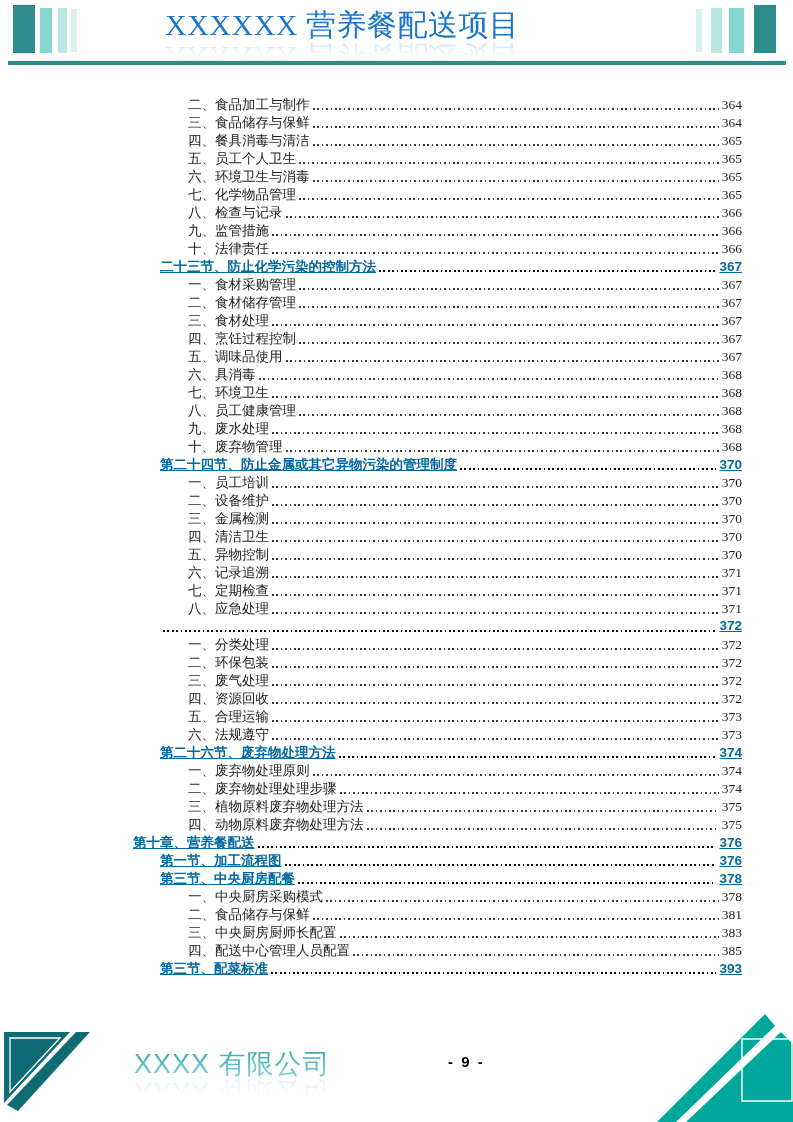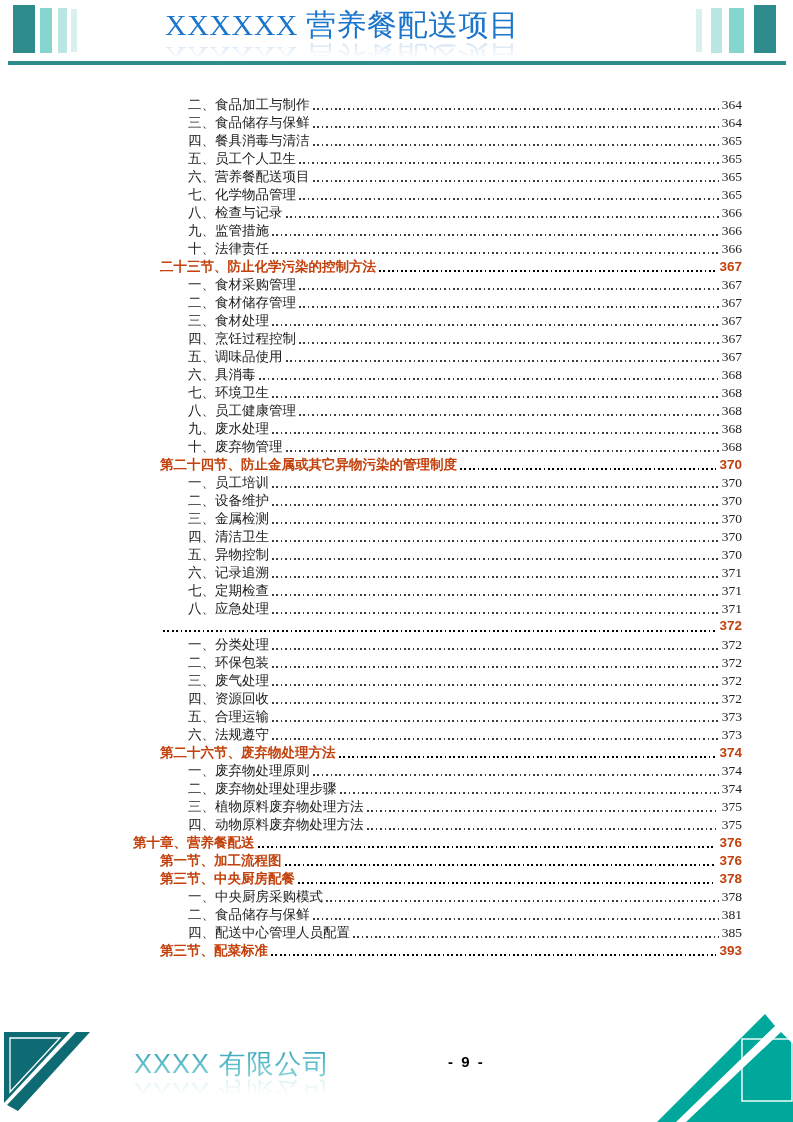--- a/index.html
+++ b/index.html
@@ -38,21 +38,21 @@
   .toc-row.lvl-1{padding-left:27px;}
   .toc-row.lvl-2{padding-left:55px;}
   .toc-row .toc-label{white-space:nowrap;flex:none;}
   .toc-row .toc-page{flex:none;}
   .toc-leader{
     flex:1;align-self:flex-end;height:2px;margin:0 3px 4px 3px;
     background-image:repeating-linear-gradient(to right,#3c3c3c 0 1.6px,transparent 1.6px 4.4px);
   }
   .toc-row.bold{
     font-family:"Liberation Sans","DejaVu Sans",sans-serif;
-    font-weight:700;color:#c2410c;
+    font-weight:700;color:#0369a1;text-decoration:underline;
   }
   .toc-row.bold .toc-leader{
     height:2.4px;
     background-image:repeating-linear-gradient(to right,#000 0 1.8px,transparent 1.8px 4.4px);
   }
 
   
   .corner{position:absolute;}
   .corner.left{left:0;top:1025px;}
   .corner.right{left:640px;top:995px;}
@@ -109,21 +109,21 @@
     <span class="toc-label">四、餐具消毒与清洁</span>
     <span class="toc-leader"></span>
     <span class="toc-page">365</span>
   </div>
     <div class="toc-row lvl-2">
     <span class="toc-label">五、员工个人卫生</span>
     <span class="toc-leader"></span>
     <span class="toc-page">365</span>
   </div>
     <div class="toc-row lvl-2">
-    <span class="toc-label">六、营养餐配送项目</span>
+    <span class="toc-label">六、环境卫生与消毒</span>
     <span class="toc-leader"></span>
     <span class="toc-page">365</span>
   </div>
     <div class="toc-row lvl-2">
     <span class="toc-label">七、化学物品管理</span>
     <span class="toc-leader"></span>
     <span class="toc-page">365</span>
   </div>
     <div class="toc-row lvl-2">
     <span class="toc-label">八、检查与记录</span>
@@ -316,20 +316,25 @@
   </div>
     <div class="toc-row lvl-2">
     <span class="toc-label">一、中央厨房采购模式</span>
     <span class="toc-leader"></span>
     <span class="toc-page">378</span>
   </div>
     <div class="toc-row lvl-2">
     <span class="toc-label">二、食品储存与保鲜</span>
     <span class="toc-leader"></span>
     <span class="toc-page">381</span>
+  </div>
+    <div class="toc-row lvl-2">
+    <span class="toc-label">三、中央厨房厨师长配置</span>
+    <span class="toc-leader"></span>
+    <span class="toc-page">383</span>
   </div>
     <div class="toc-row lvl-2">
     <span class="toc-label">四、配送中心管理人员配置</span>
     <span class="toc-leader"></span>
     <span class="toc-page">385</span>
   </div>
     <div class="toc-row lvl-1 bold">
     <span class="toc-label">第三节、配菜标准</span>
     <span class="toc-leader"></span>
     <span class="toc-page">393</span>

